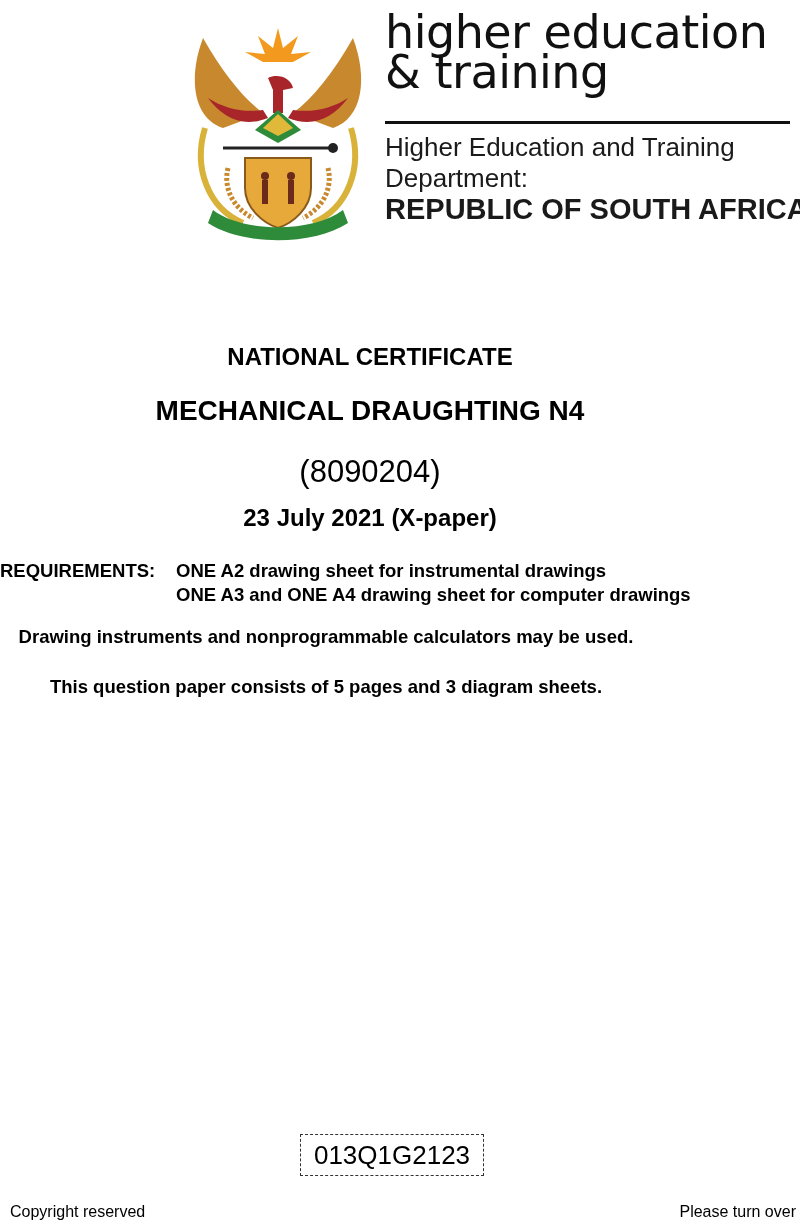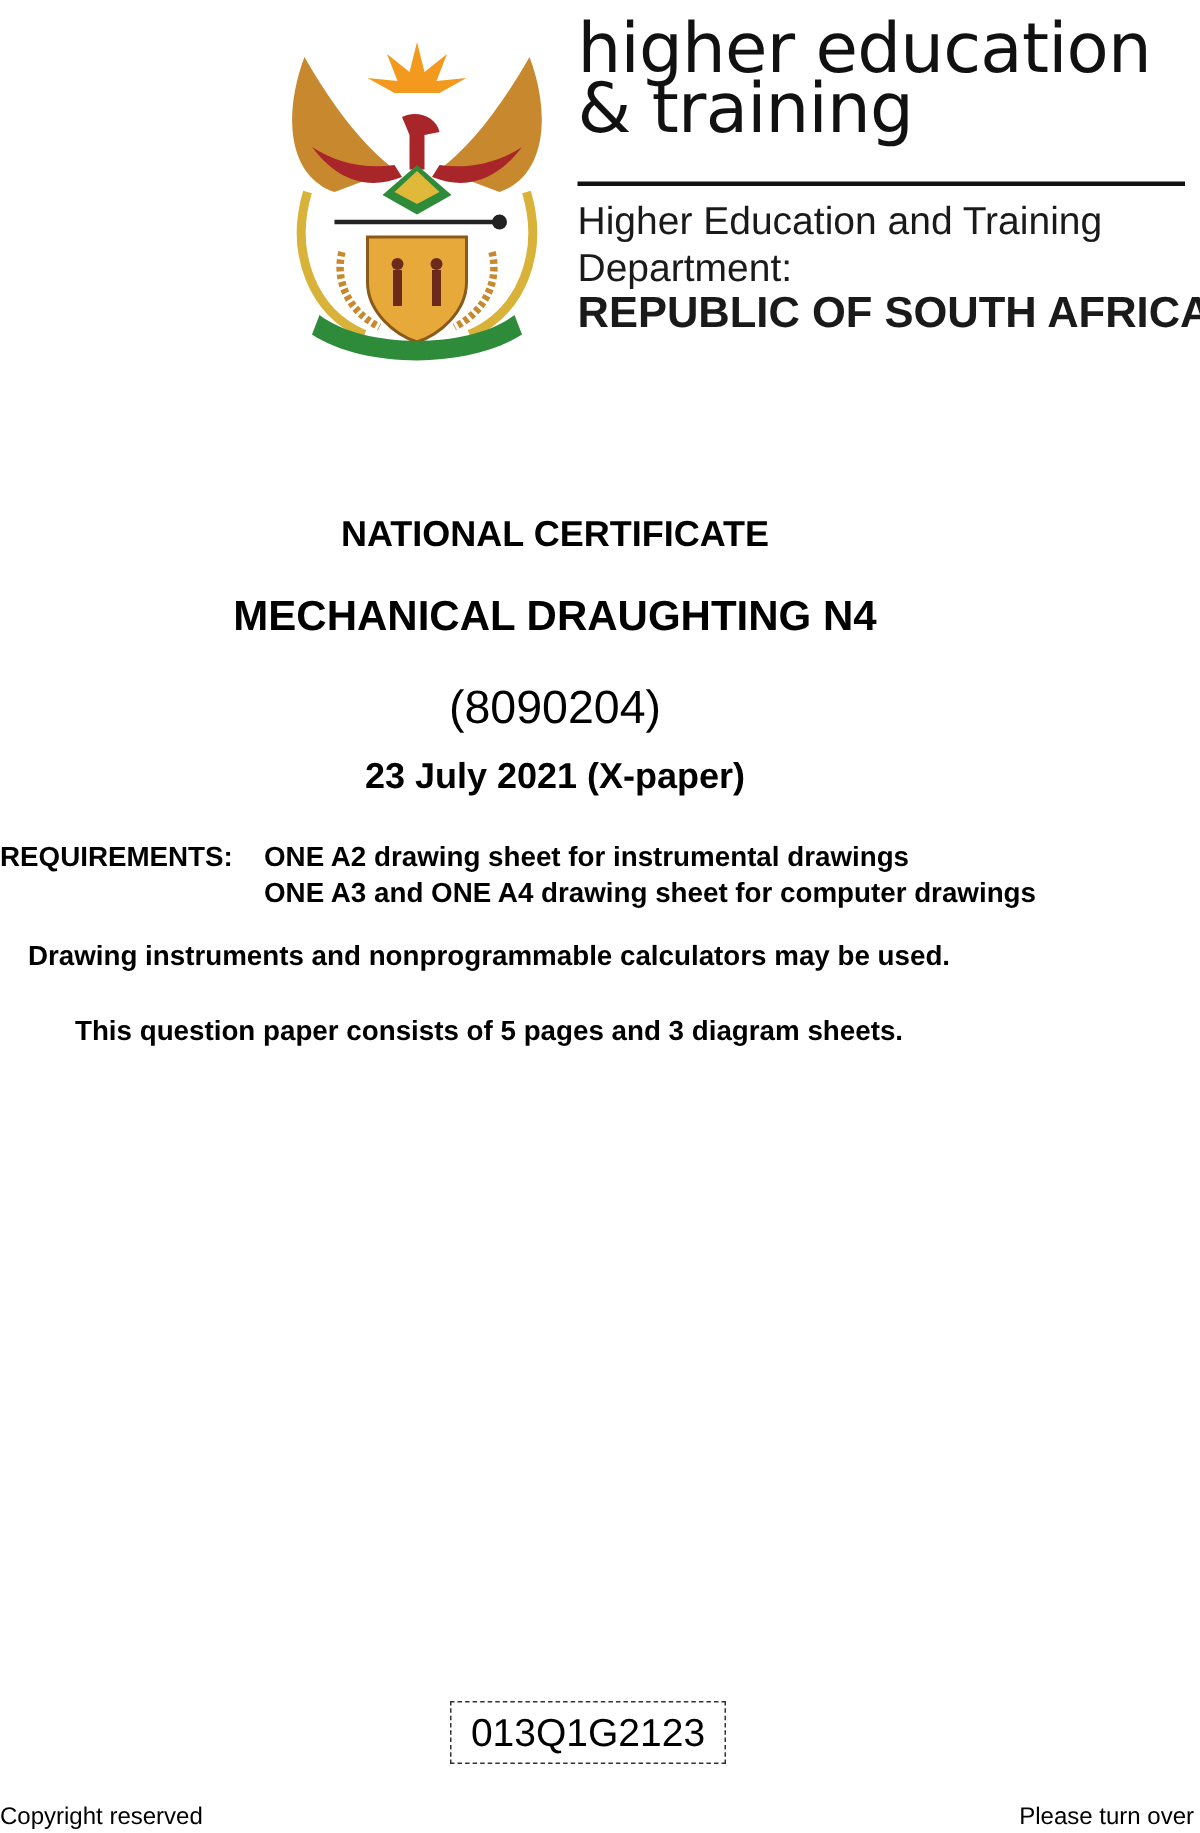--- a/index.html
+++ b/index.html
@@ -15,21 +15,21 @@
   .t2 { top: 368px; font-size: 28px; }
   .t3 { top: 427px; font-size: 31px; font-weight: normal; }
   .t4 { top: 476px; font-size: 24px; line-height: 29px; }
   .req { position: absolute; left: 0; top: 560px; font-weight: bold; font-size: 18.5px; line-height: 22px; white-space: nowrap; }
   .req-label { position: absolute; left: 0; top: 0; }
   .req-line { position: absolute; left: 176px; }
   .note { position: absolute; left: 0; width: 652px; text-align: center; font-weight: bold; font-size: 18.5px; }
   .n1 { top: 626px; }
   .n2 { top: 676px; }
   .code-box { position: absolute; left: 300px; top: 1107px; width: 182px; height: 40px; border: 1.5px dashed #333; display: flex; align-items: center; justify-content: center; font-size: 26px; margin-top: 27px; }
-  .footer { position: absolute; top: 1203px; font-size: 16px; }
+  .footer { position: absolute; top: 1203px; font-size: 16px; padding-left: 10px; }
   .f-left { left: 0; }
   .f-right { right: 4px; text-align: right; }
 </style>
 </head>
 <body>
 
 <div class="crest">
   <svg width="190" height="228" viewBox="0 0 190 228">
 
     <polygon points="95,10 100,30 115,18 108,36 128,34 110,44 80,44 62,34 82,36 75,18 90,30" fill="#f39a1e"></polygon>

